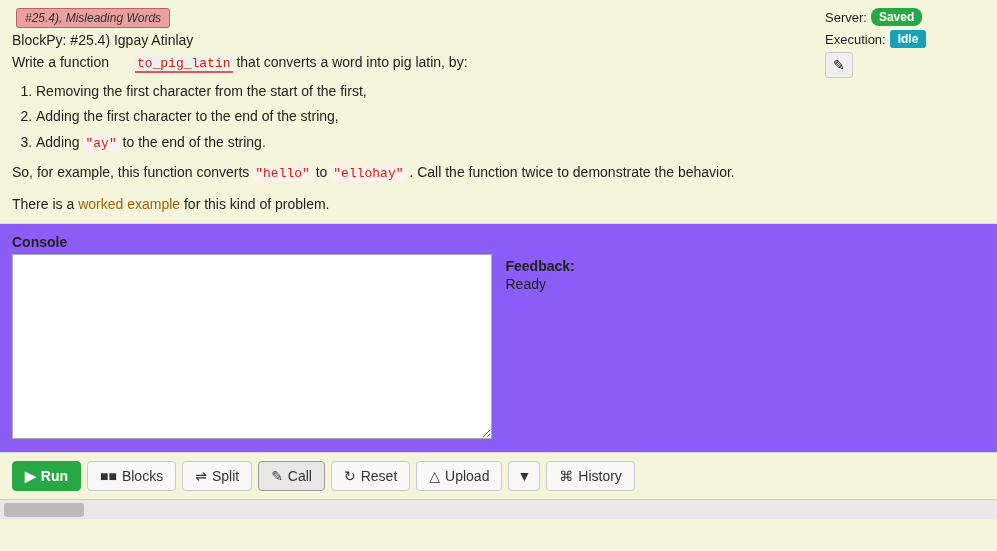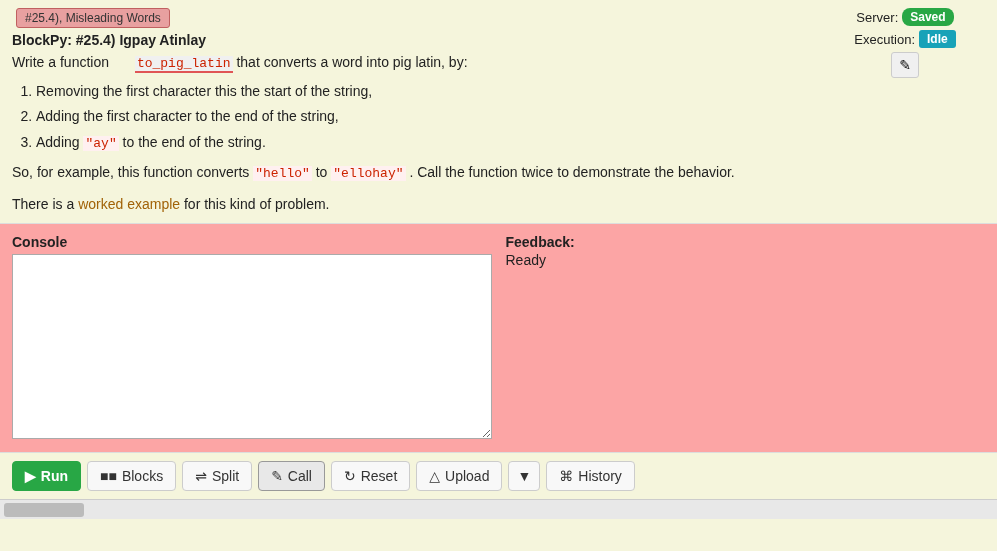--- a/index.html
+++ b/index.html
@@ -37,21 +37,21 @@
       display: flex;
       justify-content: space-between;
       align-items: flex-start;
     }
 
     .header-content {
       flex: 1;
     }
 
     .blockpy-title {
-      font-weight: bold;
+      font-weight: normal;
       font-size: 14px;
     }
 
     .write-function-line {
       margin-top: 4px;
       font-size: 14px;
       line-height: 1.5;
     }
 
     .code-inline {
@@ -60,21 +60,21 @@
       border-bottom: 2px solid #e05555;
       color: #cc2200;
       padding: 0 2px;
       font-size: 13px;
       margin-left: 22px;
     }
 
     .status-area {
       display: flex;
       flex-direction: column;
-      align-items: center;
+      align-items: flex-start;
       gap: 4px;
       min-width: 160px;
     }
 
     .status-row {
       display: flex;
       align-items: center;
       gap: 4px;
       font-size: 13px;
     }
@@ -133,21 +133,21 @@
     }
 
     
     .worked-link {
       color: #a16207;
       cursor: pointer;
     }
 
     
     .main-area {
-      background: #fca5a5;
+      background: #8b5cf6;
       display: flex;
       padding: 10px 12px;
       gap: 0;
       flex: 1;
     }
 
     .console-section {
       flex: 1;
       max-width: 490px;
     }
@@ -166,20 +166,21 @@
       resize: both;
       font-family: 'Courier New', monospace;
       font-size: 13px;
       padding: 4px;
       outline: none;
     }
 
     .feedback-section {
       flex: 1;
       padding-left: 14px;
+      margin-top: 24px;
     }
 
     .feedback-label {
       font-weight: bold;
       font-size: 14px;
     }
 
     .feedback-value {
       font-size: 14px;
       margin-top: 2px;
@@ -241,36 +242,36 @@
       margin-left: 4px;
     }
   </style>
 </head>
 <body>
 
 <div class="header-area">
   <div class="header-top">
     <div class="header-content">
 
-      <div style="margin-bottom:4px;">
+      <div style="margin-bottom:4px;font-style:italic;">
         <span class="top-tag">#25.4), Misleading Words</span>
       </div>
 
       <div class="blockpy-title">
         <span>BlockPy:</span>&nbsp;<span>#25.4) Igpay Atinlay</span>
       </div>
 
       <div class="write-function-line">
         <span>Write a function</span>
         <code class="code-inline">to_pig_latin</code>
         <span>that converts a word into pig latin, by:</span>
       </div>
 
       <ol class="instruction-list">
-        <li><span>Removing the first character this the start of the string,</span></li>
+        <li><span>Removing the first character from the start of the first,</span></li>
         <li><span>Adding the first character to the end of the string,</span></li>
         <li>
           <span>Adding</span>
           <span class="string-highlight">"ay"</span>
           <span>to the end of the string.</span>
         </li>
       </ol>
 
       <div class="example-line">
         <span>So, for example, this function converts</span>

